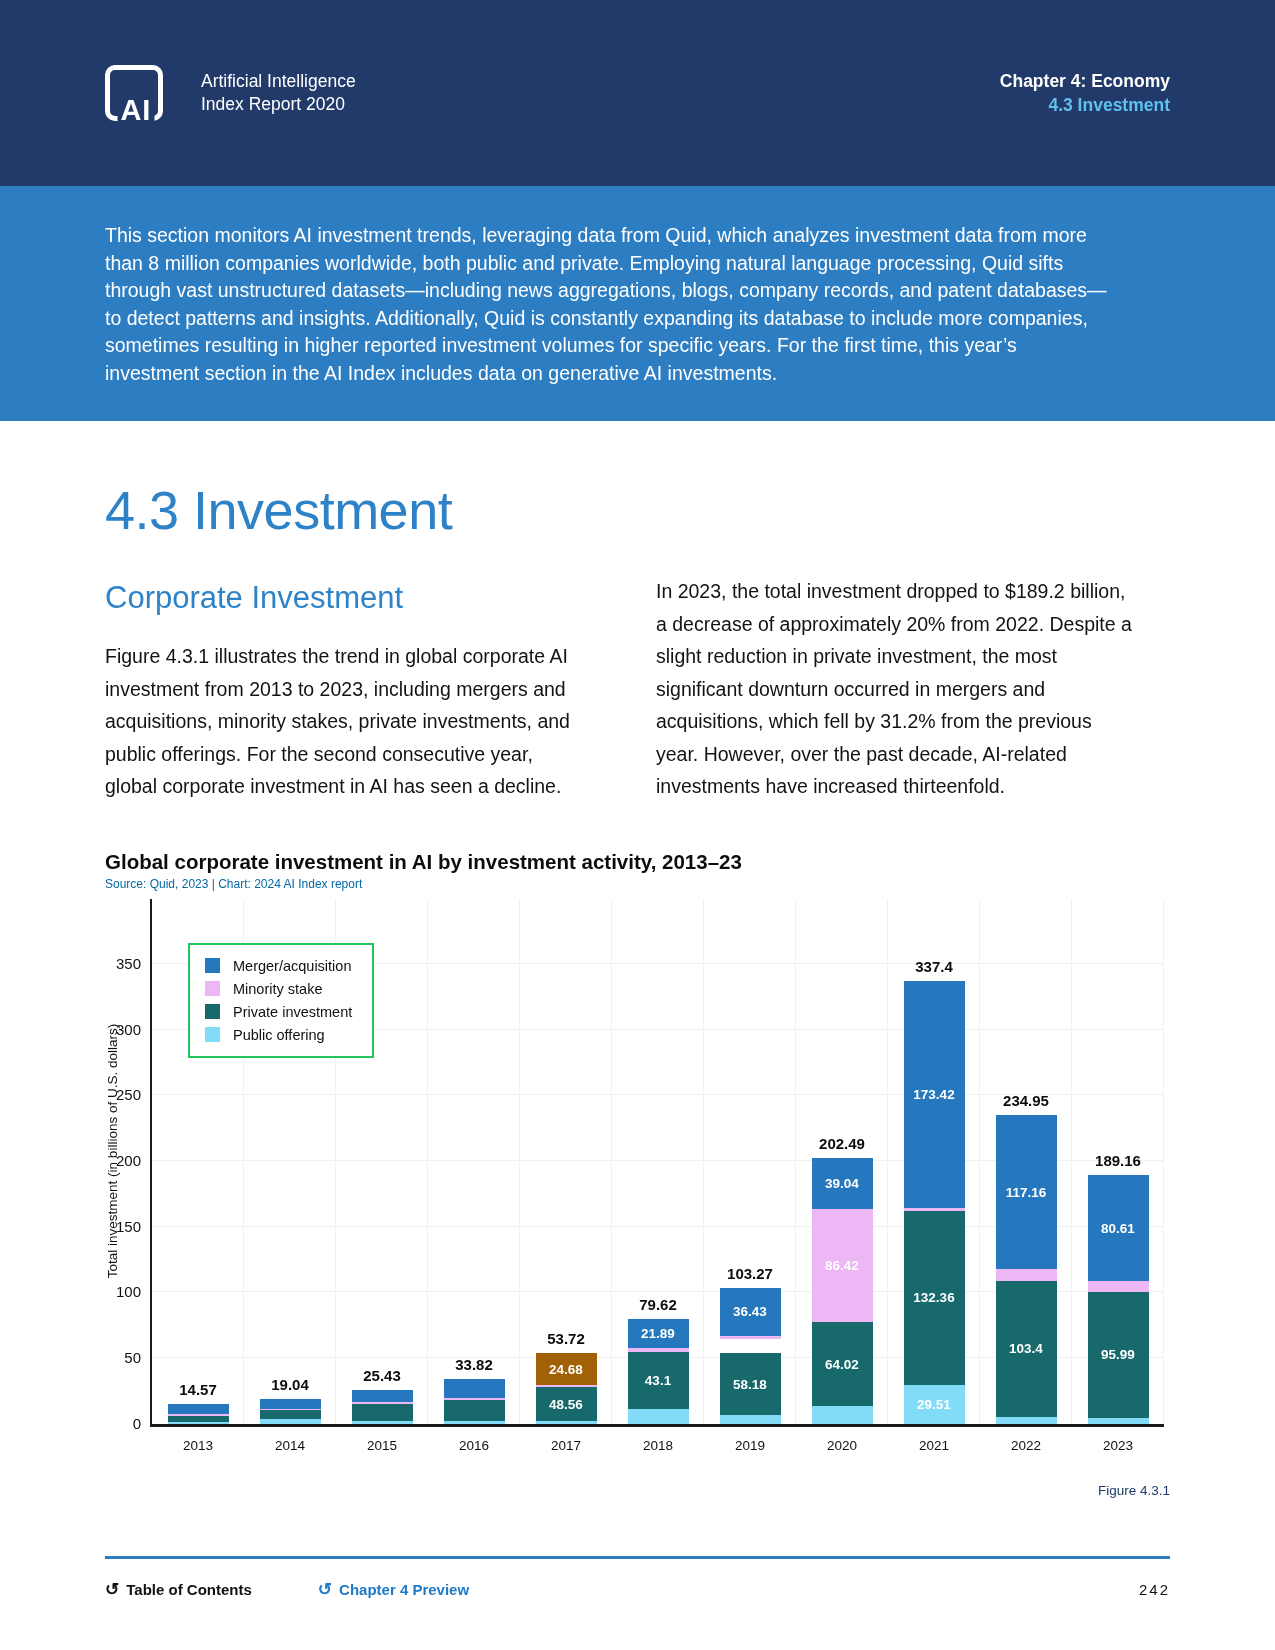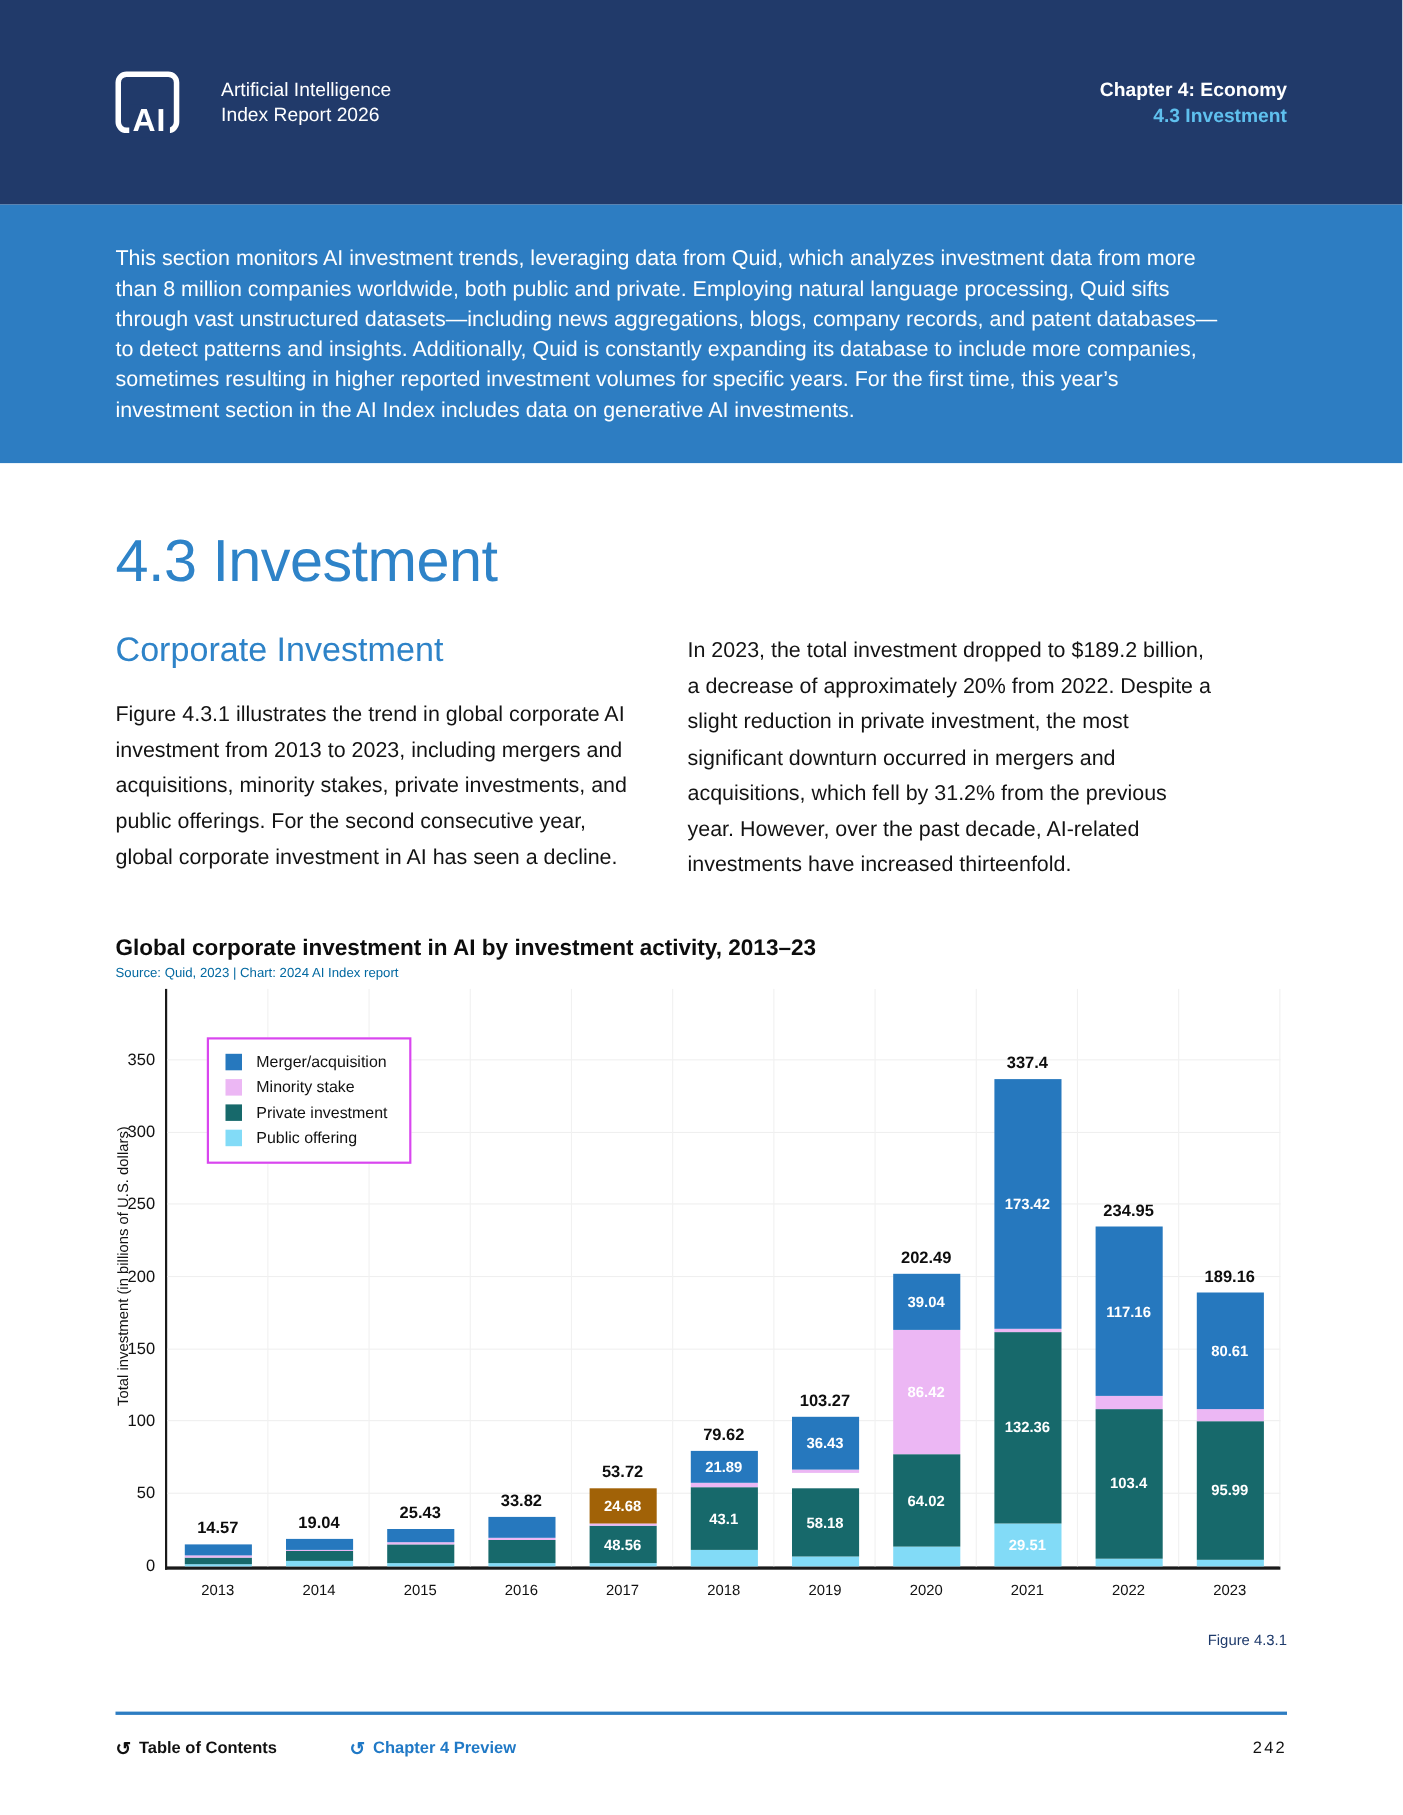--- a/index.html
+++ b/index.html
@@ -63,21 +63,21 @@
 
   
   main { padding: 0 105px; }
   .h1 {
     margin-top: 58px;
     color: #2e83c8;
     font-size: 54px;
     font-weight: 500;
     letter-spacing: -0.5px;
   }
-  .columns { display: flex; margin-top: 32px; gap: 44px; }
+  .columns { display: flex; margin-top: 32px; gap: 75px; align-items: flex-end; }
   .col { width: 476px; }
   .h2 { color: #2e83c8; font-size: 31px; font-weight: 500; margin-bottom: 24px; }
   .bodytext { font-size: 19.5px; line-height: 32.5px; color: #131313; }
   .col-right .bodytext { margin-top: 2px; }
 
   
   .chart-block { margin-top: 47px; }
   .chart-title { font-size: 20.5px; font-weight: 700; color: #0d0d0d; }
   .chart-source { font-size: 12px; color: #0369a1; margin-top: 3px; }
   .chart-canvas { position: relative; height: 562px; margin-top: 8px; }
@@ -128,21 +128,21 @@
     width: 80px;
     text-align: center;
     font-size: 13.5px;
     font-weight: 500;
     color: #111;
   }
   .legend {
     position: absolute;
     left: 36px; top: 44px;
     background: #ffffff;
-    border: 2px solid #d946ef;
+    border: 2px solid #22c55e;
     padding: 13px 20px 13px 15px;
     display: flex;
     flex-direction: column;
     gap: 7px;
     z-index: 5;
   }
   .lg-row { display: flex; align-items: center; gap: 13px; }
   .lg-swatch { width: 15px; height: 15px; flex: 0 0 auto; }
   .lg-label { font-size: 14.5px; font-weight: 500; color: #111; white-space: nowrap; }
   .figure-label { text-align: right; color: #1e3a6b; font-size: 13.5px; margin-top: 22px; }
@@ -168,21 +168,21 @@
 </head>
 <body>
 
 <header class="topbar">
   <div class="brand">
     <div class="logo">
       <span class="logo-ai">AI</span>
     </div>
     <div class="brand-title">
       <div>Artificial Intelligence</div>
-      <div>Index Report 2026</div>
+      <div>Index Report 2020</div>
     </div>
   </div>
   <div class="top-right">
     <div class="chapter">Chapter 4: Economy</div>
     <div class="section">4.3 Investment</div>
   </div>
 </header>
 
 <section class="banner">
   <p>This section monitors AI investment trends, leveraging data from Quid, which analyzes investment data from more than 8 million companies worldwide, both public and private. Employing natural language processing, Quid sifts through vast unstructured datasets—including news aggregations, blogs, company records, and patent databases—to detect patterns and insights. Additionally, Quid is constantly expanding its database to include more companies, sometimes resulting in higher reported investment volumes for specific years. For the first time, this year’s investment section in the AI Index includes data on generative AI investments.</p>

